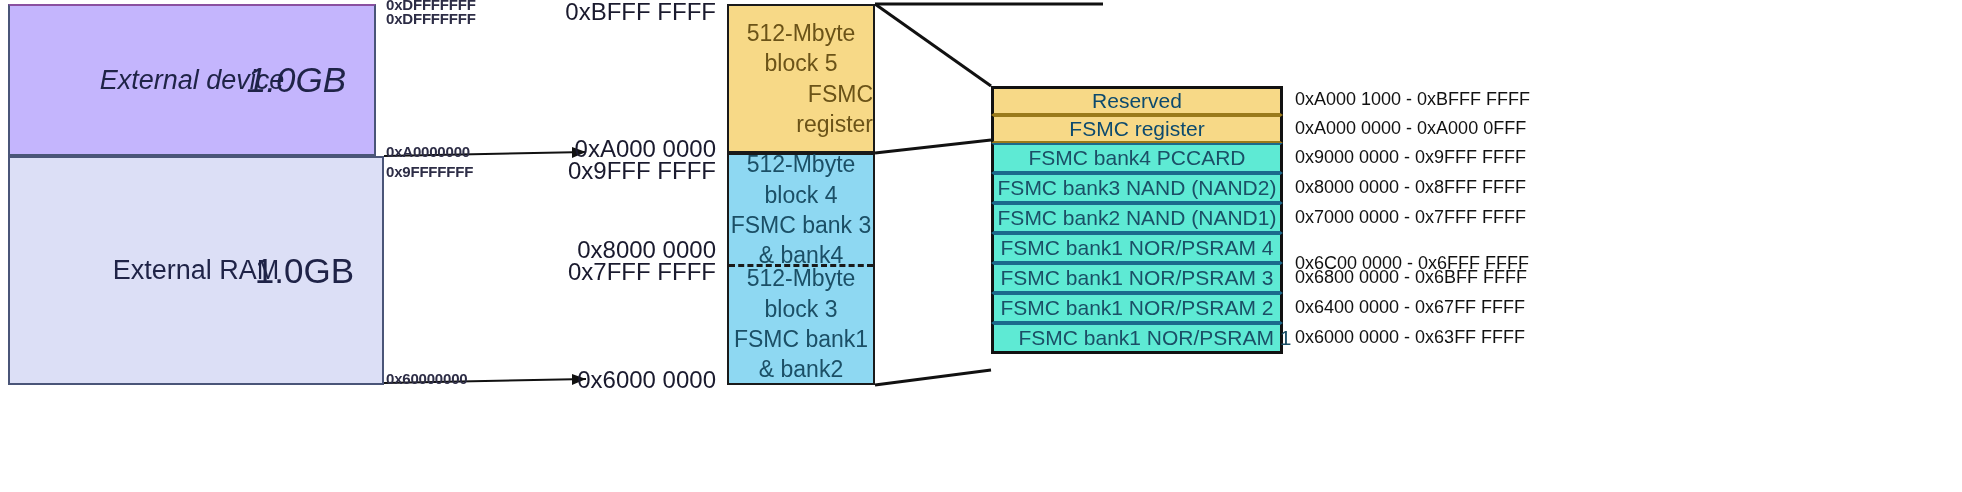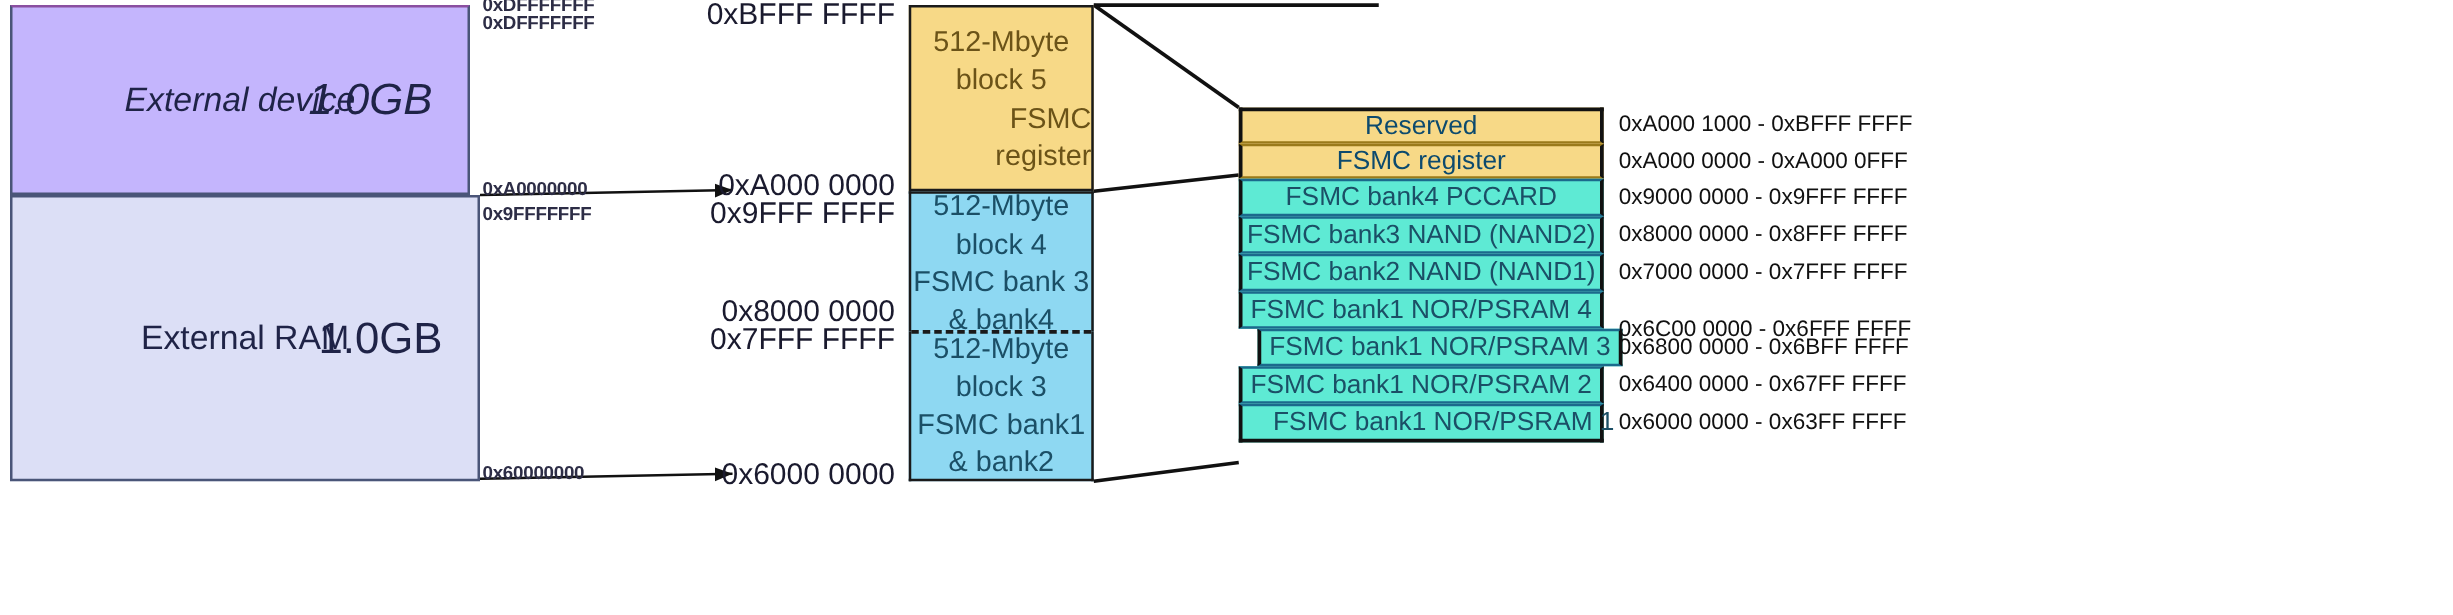--- a/index.html
+++ b/index.html
@@ -221,21 +221,21 @@
   </div>
   <div class="detail-row blue sideedge" style="top:173px; height:30px;">
     <span>FSMC bank3 NAND (NAND2)</span>
   </div>
   <div class="detail-row blue sideedge" style="top:203px; height:30px;">
     <span>FSMC bank2 NAND (NAND1)</span>
   </div>
   <div class="detail-row blue sideedge" style="top:233px; height:30px;">
     <span>FSMC bank1 NOR/PSRAM 4</span>
   </div>
-  <div class="detail-row blue sideedge" style="top:263px; height:30px;margin-left:15px;">
+  <div class="detail-row blue sideedge" style="top:263px; height:30px;">
     <span>FSMC bank1 NOR/PSRAM 3</span>
   </div>
   <div class="detail-row blue sideedge" style="top:293px; height:30px;">
     <span>FSMC bank1 NOR/PSRAM 2</span>
   </div>
   <div class="detail-row blue sideedge botedge" style="top:323px; height:31px;">
     <span>FSMC bank1 NOR/PSRAM 1</span>
   </div>
 
   <div class="range-text" style="top:89px;">0xA000 1000 - 0xBFFF FFFF</div>

